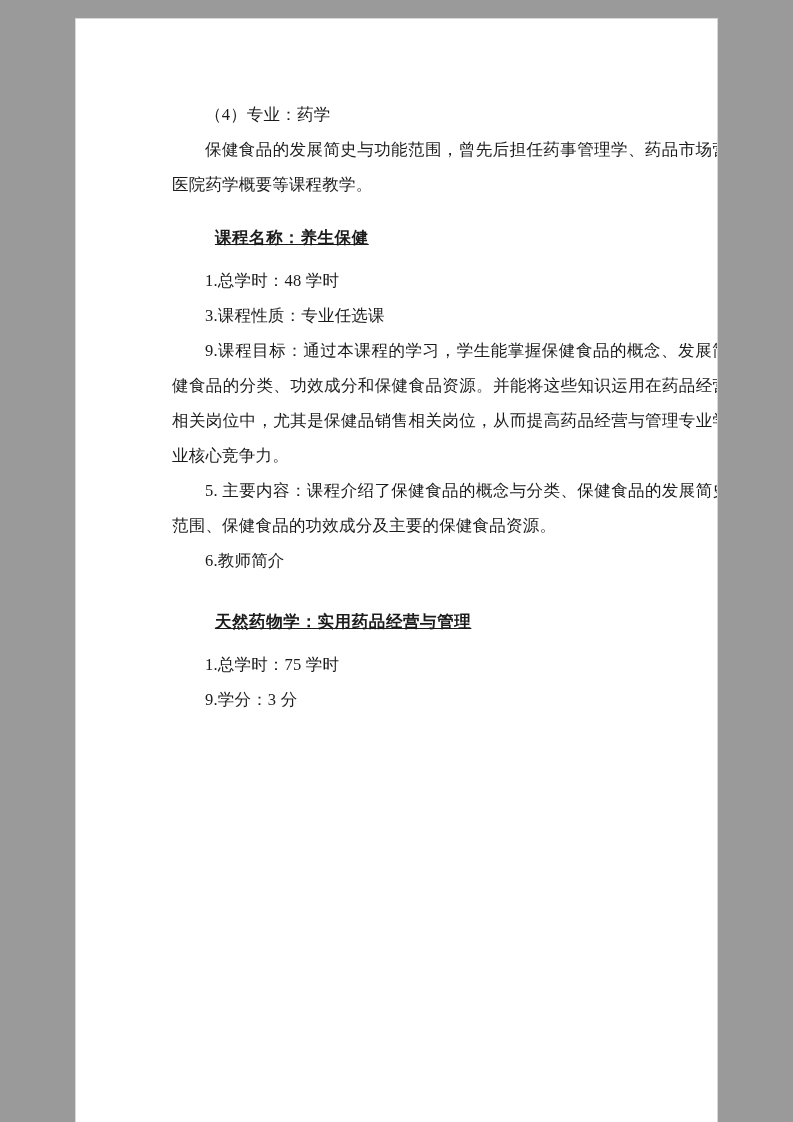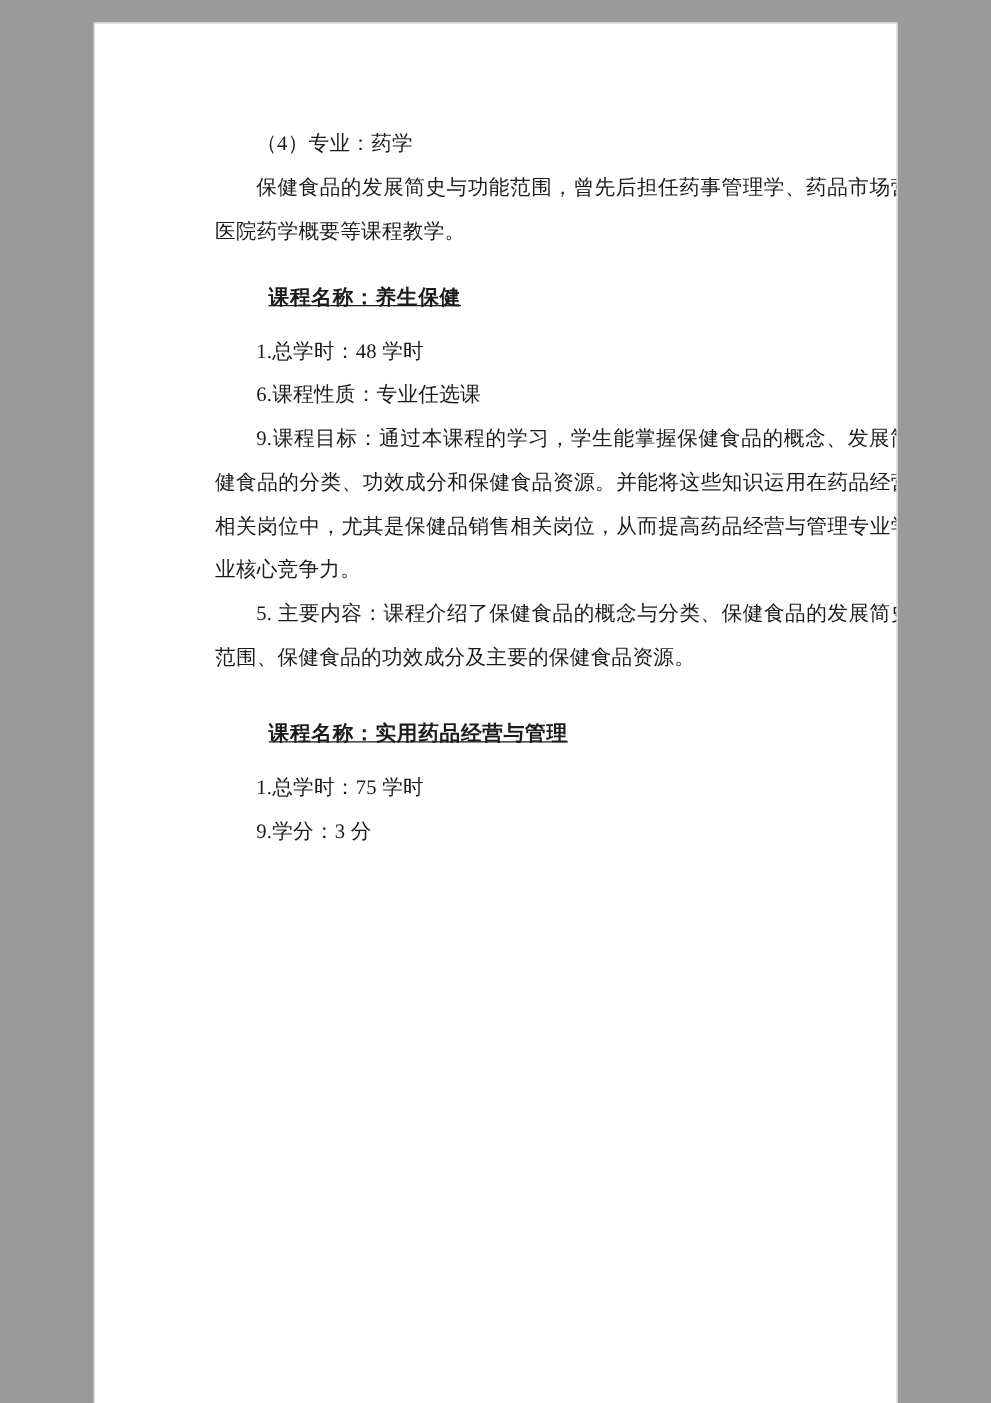--- a/index.html
+++ b/index.html
@@ -56,27 +56,28 @@
     <p class="indent-1">（4）专业：药学</p>
     <p class="indent-1">保健食品的发展简史与功能范围，曾先后担任药事管理学、药品市场营销学、医院药学概要等课程教学。</p>
 
     <div class="gap-md"></div>
 
     <p class="heading">课程名称：养生保健</p>
 
     <div class="gap-sm"></div>
 
     <p class="indent-1">1.总学时：48 学时</p>
-    <p class="indent-1">6.课程性质：专业任选课</p>
+    <p class="indent-1">3.课程性质：专业任选课</p>
     <p class="indent-1">9.课程目标：通过本课程的学习，学生能掌握保健食品的概念、发展简史、保健食品的分类、功效成分和保健食品资源。并能将这些知识运用在药品经营与管理相关岗位中，尤其是保健品销售相关岗位，从而提高药品经营与管理专业学生的就业核心竞争力。</p>
     <p class="indent-1">5. 主要内容：课程介绍了保健食品的概念与分类、保健食品的发展简史与功能范围、保健食品的功效成分及主要的保健食品资源。</p>
+    <p class="indent-1">6.教师简介</p>
 
     <div class="gap-lg"></div>
 
-    <p class="heading">课程名称：实用药品经营与管理</p>
+    <p class="heading">天然药物学：实用药品经营与管理</p>
 
     <div class="gap-sm"></div>
 
     <p class="indent-1">1.总学时：75 学时</p>
     <p class="indent-1">9.学分：3 分</p>
 
   </div>
 </div>
 
 </body></html>

